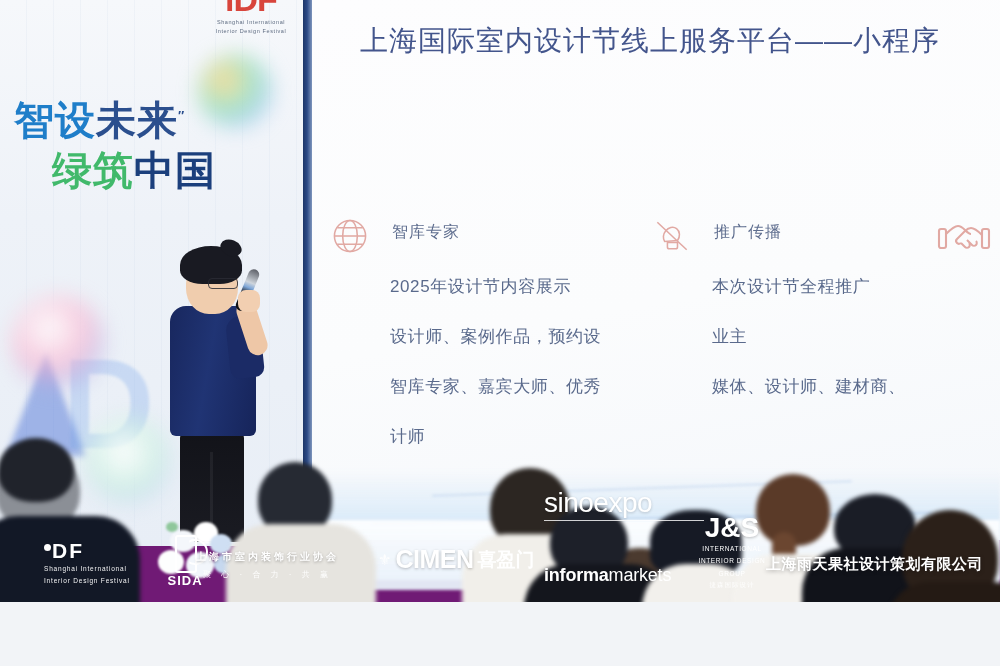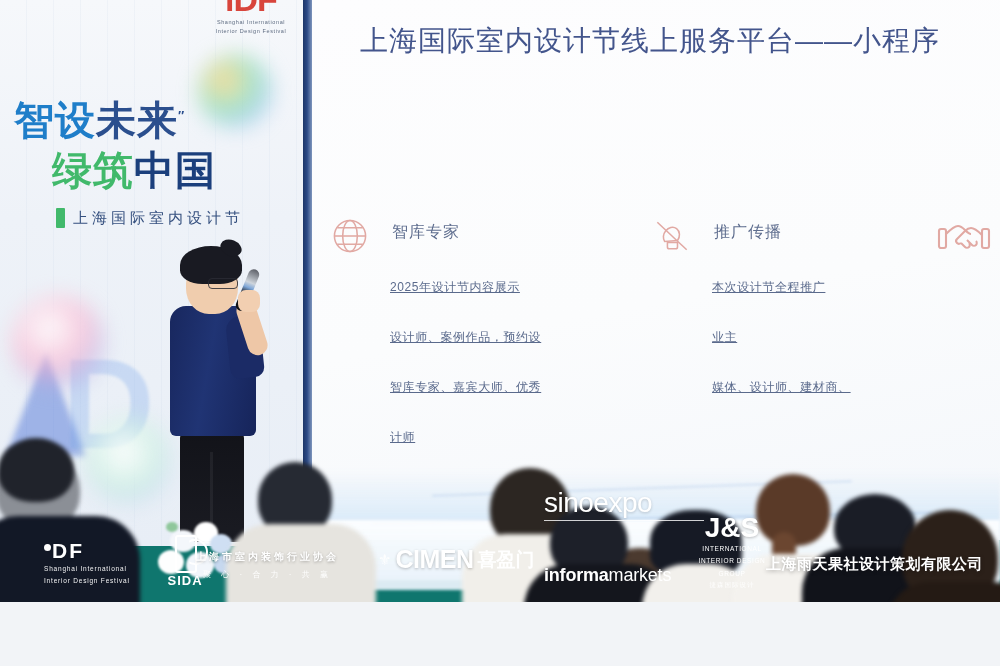--- a/index.html
+++ b/index.html
@@ -1,21 +1,21 @@
 <!DOCTYPE html>
 <html><head>
 <meta charset="utf-8">
 <style>
   * { margin:0; padding:0; box-sizing:border-box; }
   body {
     width:1000px; height:666px; overflow:hidden;
     font-family:"Liberation Sans", sans-serif;
     background:#f2f4f7;
   }
-  #stage { position:relative; width:1000px; height:602px; overflow:hidden; background:#0f766e; }
+  #stage { position:relative; width:1000px; height:602px; overflow:hidden; background:#701a75; }
 
   
   .backdrop {
     position:absolute; left:0; top:0; width:312px; height:546px;
     background:
       linear-gradient(180deg,#f6f8fb 0%,#eef2f8 40%,#e8eef6 100%);
     overflow:hidden;
   }
   .backdrop .vstripes{
     position:absolute; inset:0;
@@ -80,21 +80,21 @@
     position:absolute; top:14px; left:8px; width:44px; height:44px;
     color:#e0a59f; opacity:.95;
   }
   .ico svg{ width:100%; height:100%; display:block; }
   .ico.right-hand{ left:auto; right:8px; top:12px; width:56px; height:50px; }
   .heading {
     position:absolute; left:72px; top:22px; font-size:16px; color:#5f6e8f;
     letter-spacing:1px; filter:blur(.2px);
   }
   .body { position:absolute; left:70px; top:62px; width:250px; }
-  .body p { font-size:12px; color:#5a6a8c; line-height:50px; letter-spacing:.6px; filter:blur(.15px);text-decoration:underline; }
+  .body p { font-size:17px; color:#5a6a8c; line-height:50px; letter-spacing:.6px; filter:blur(.15px); }
 
   
   .desk {
     position:absolute; left:312px; top:470px; width:688px; height:110px;
     background:linear-gradient(180deg,rgba(235,243,252,0) 0%,rgba(214,232,248,.85) 45%,rgba(236,245,252,.95) 100%);
     filter:blur(1.4px);
   }
   .desk:before{
     content:""; position:absolute; left:60px; top:48px; width:560px; height:1px;
     background:rgba(120,160,215,.6); transform:rotate(-1.2deg);
@@ -251,24 +251,20 @@
 
     <div class="bd-title">
       <div class="bd-l1">
         <span class="c1">智设</span><span class="c2">未来</span><sup>″</sup>
       </div>
       <div class="bd-l2">
         <span class="g">绿筑</span><span class="b">中国</span>
       </div>
     </div>
 
-    <div class="bd-bar">
-      <span class="tick"></span>
-      <span class="txt">上海国际室内设计节</span>
-    </div>
   </div>
   <div class="bdedge"></div>
 
   <div class="speaker">
     <div class="sp-legs"></div>
     <div class="sp-body"></div>
     <div class="sp-head"></div>
     <div class="sp-hair"></div>
     <div class="sp-glass"></div>
     <div class="sp-sleeve"></div>

